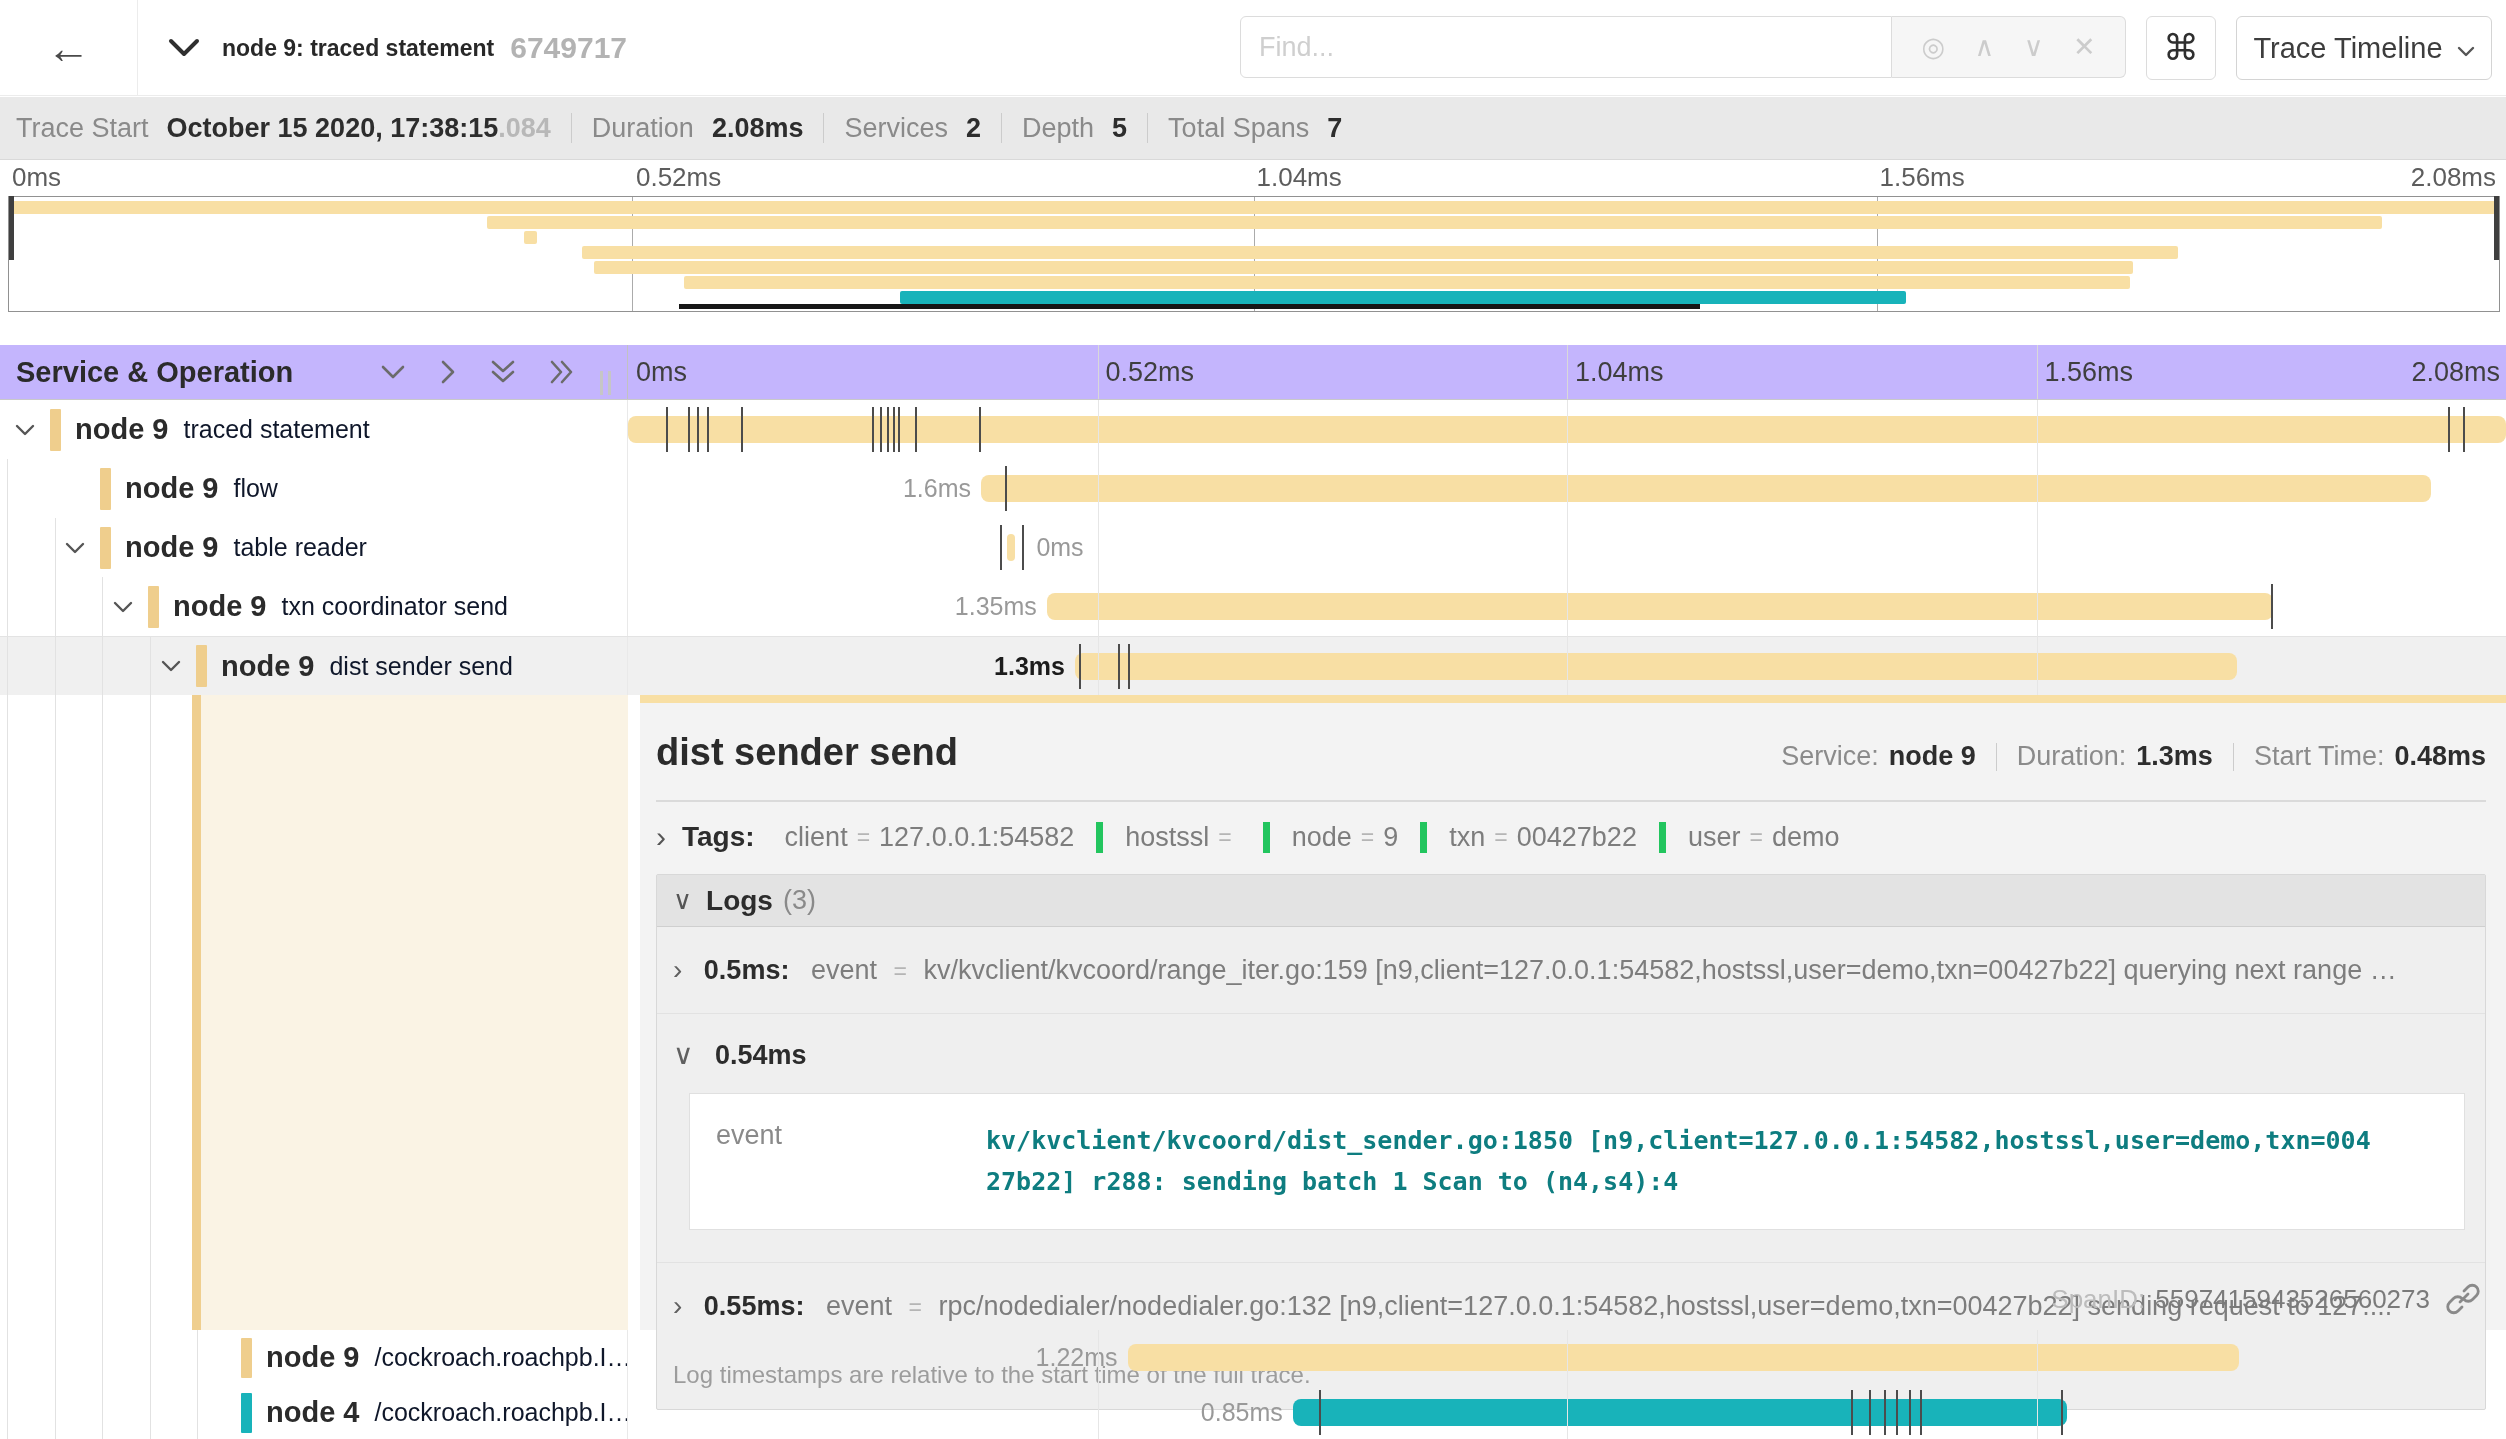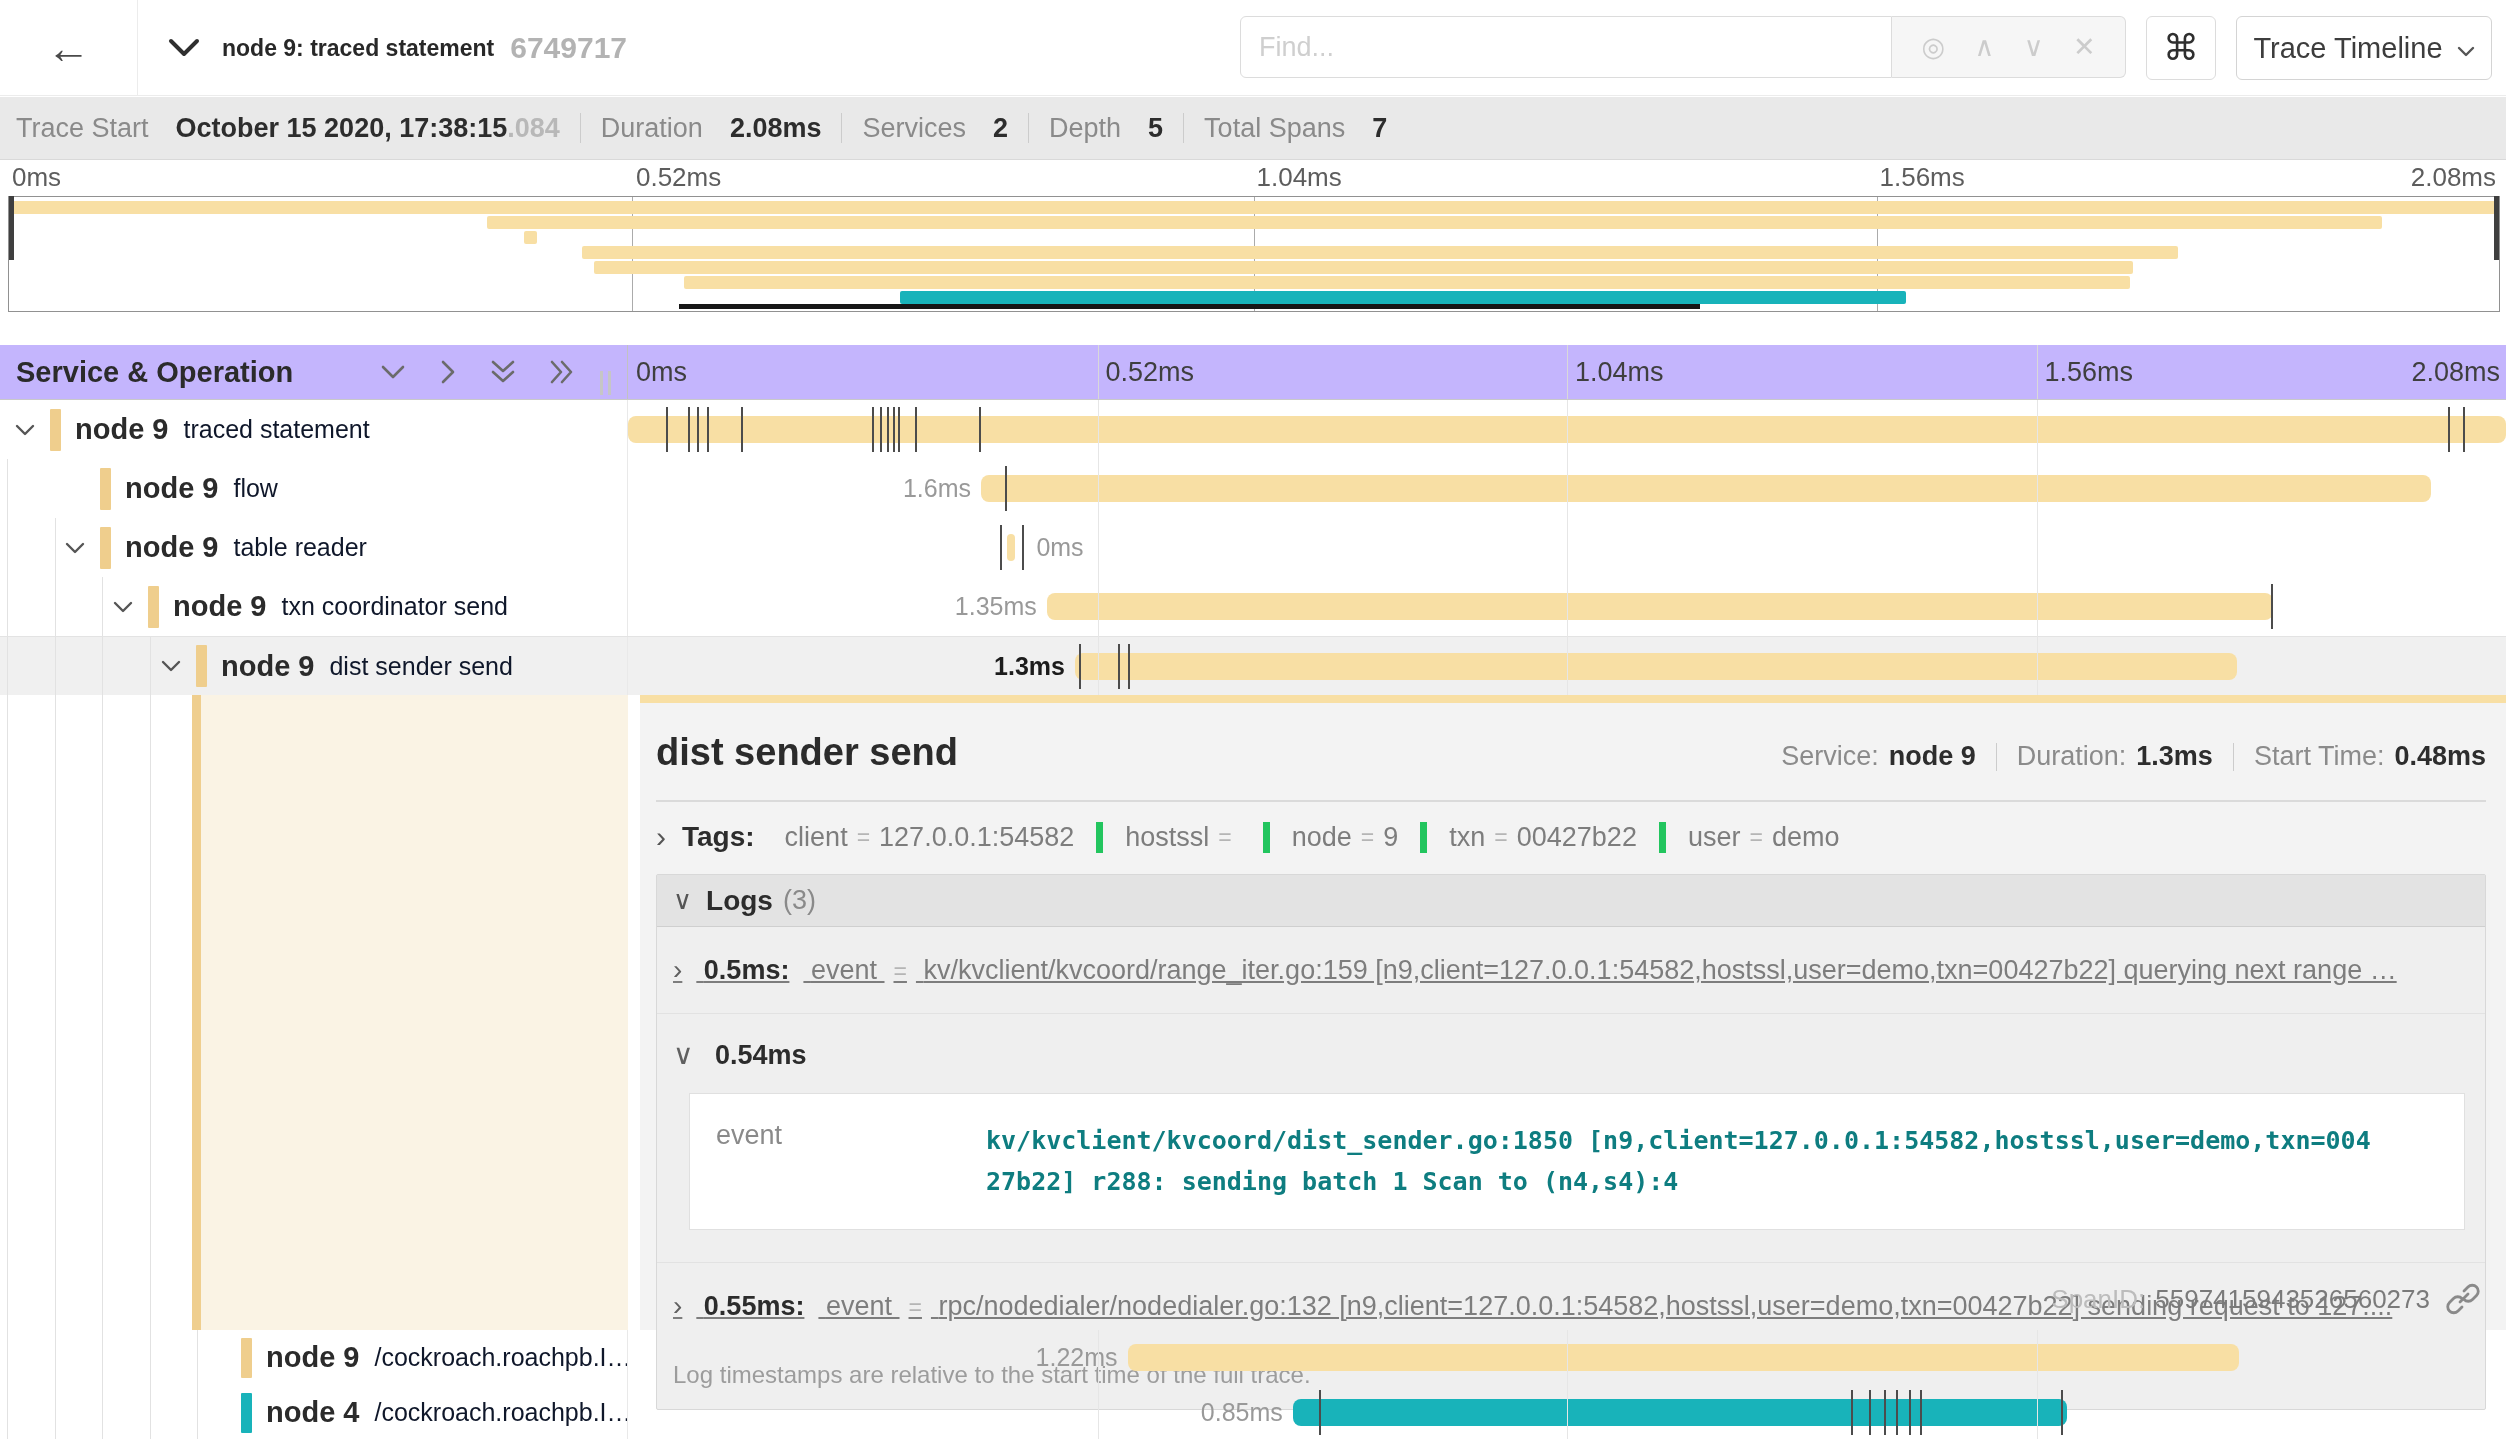--- a/index.html
+++ b/index.html
@@ -28,21 +28,21 @@
   .find-group span { font-size:27px; color:#ccc; cursor:pointer; }
   .kbd-btn { position:absolute; left:2146px; top:16px; width:70px; height:64px; border:1px solid #dcdcdc; border-radius:6px;
     background:#fff; display:flex; align-items:center; justify-content:center; font-size:36px; color:#2f2f2f; cursor:pointer; }
   .view-btn { position:absolute; left:2236px; top:16px; width:256px; height:64px; border:1px solid #d4d4d4; border-radius:6px;
     background:#fff; display:flex; align-items:center; justify-content:center; gap:14px; font-size:29px; color:#3d3d3d; cursor:pointer; }
 
   
   .summary-bar { position:absolute; top:97px; left:0; right:0; height:63px; background:#e9e9e9; border-bottom:1px solid #d9d9d9;
     display:flex; align-items:center; padding-left:16px; font-size:27px; }
   .summary-bar .lbl { color:#8a8a8a; }
-  .summary-bar .val { color:#2d2d2d; font-weight:bold; margin-left:27px; }
+  .summary-bar .val { color:#2d2d2d; font-weight:bold; margin-left:18px; }
   .summary-bar .frac { color:#b8b8b8; font-weight:bold; }
   .summary-bar .sep { width:1px; height:30px; background:#ccc; margin:0 20px; }
 
   
   .minimap { position:absolute; top:160px; left:0; right:0; height:152px; background:#fff; }
   .mini-ticks { position:absolute; top:2px; left:8px; right:6px; height:30px; font-size:26px; color:#5d5d5d; }
   .mini-ticks span { position:absolute; top:0; }
   .mini-canvas { position:absolute; top:36px; left:8px; right:6px; height:116px; border:1px solid #919191; background:#fff; }
   .mini-grid { position:absolute; top:0; bottom:0; width:1px; background:#ababab; }
   .mini-span { position:absolute; height:13px; border-radius:2px; background:#f8dfa4; }
@@ -105,21 +105,21 @@
   .tags-label { font-weight:bold; color:#2d2d2d; font-size:28px; margin-right:8px; }
   .tag { display:flex; align-items:center; padding:0 22px; color:#7d7d7d; }
   .tag + .tag { border-left:7px solid #22c55e;justify-content:flex-end; }
   .tag .eq { color:#b5b5b5; margin:0 9px; font-size:23px; }
   .logs-box { margin-top:20px; border:1px solid #d8d8d8; background:#efefef; border-radius:2px; }
   .logs-header { height:52px; background:#e3e3e3; border-bottom:1px solid #cfcfcf; display:flex; align-items:center;
     padding-left:16px; font-size:28px; cursor:pointer; }
   .logs-header .chev { color:#555; margin-right:14px; font-size:26px; }
   .logs-header b { color:#2c2c2c; }
   .logs-count { color:#8a8a8a; margin-left:10px; font-weight:normal; font-size:27px; }
-  .log-row { padding:27px 20px 27px 16px; font-size:27px; color:#7d7d7d; white-space:nowrap; overflow:hidden; cursor:pointer;text-decoration:underline; }
+  .log-row { padding:27px 20px 27px 16px; font-size:27px; color:#7d7d7d; white-space:nowrap; overflow:hidden; cursor:pointer; }
   .log-row .chev, .log-exp-head .chev { color:#606060; margin-right:14px; font-size:28px; }
   .log-row b, .log-exp-head b { color:#2c2c2c; margin-right:14px; }
   .log-row .eq { color:#b5b5b5; margin:0 9px; font-size:23px; }
   .log-expanded { border-top:1px solid #e2e2e2; padding:24px 20px 28px 16px; }
   .log-exp-head { font-size:27px; cursor:pointer; }
   .le-table { margin:22px 0 4px 16px; background:#fff; border:1px solid #e0e0e0; display:flex; padding:26px 26px; max-width:1790px; }
   .le-key { width:270px; flex:none; font-size:27px; color:#8a8a8a; }
   .le-val { font-family:"DejaVu Sans Mono", monospace; font-size:25px; color:#0e7d80; line-height:1.65;
     max-width:1395px; word-break:break-all; font-weight:bold; }
   .log-row.bordered { border-top:1px solid #e2e2e2; }

